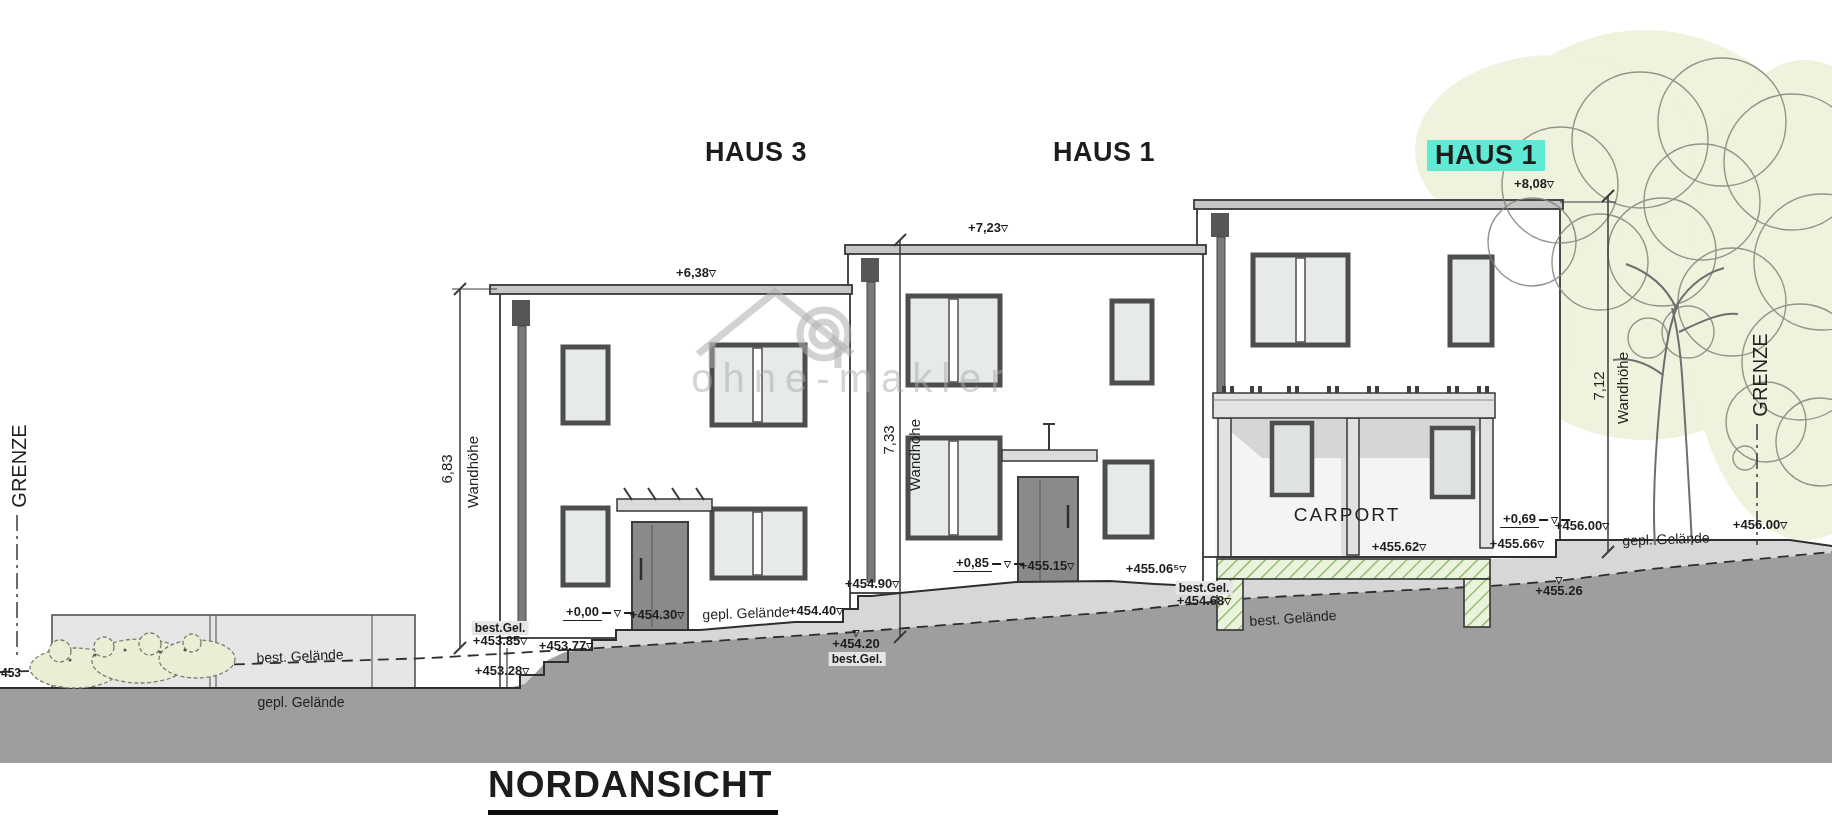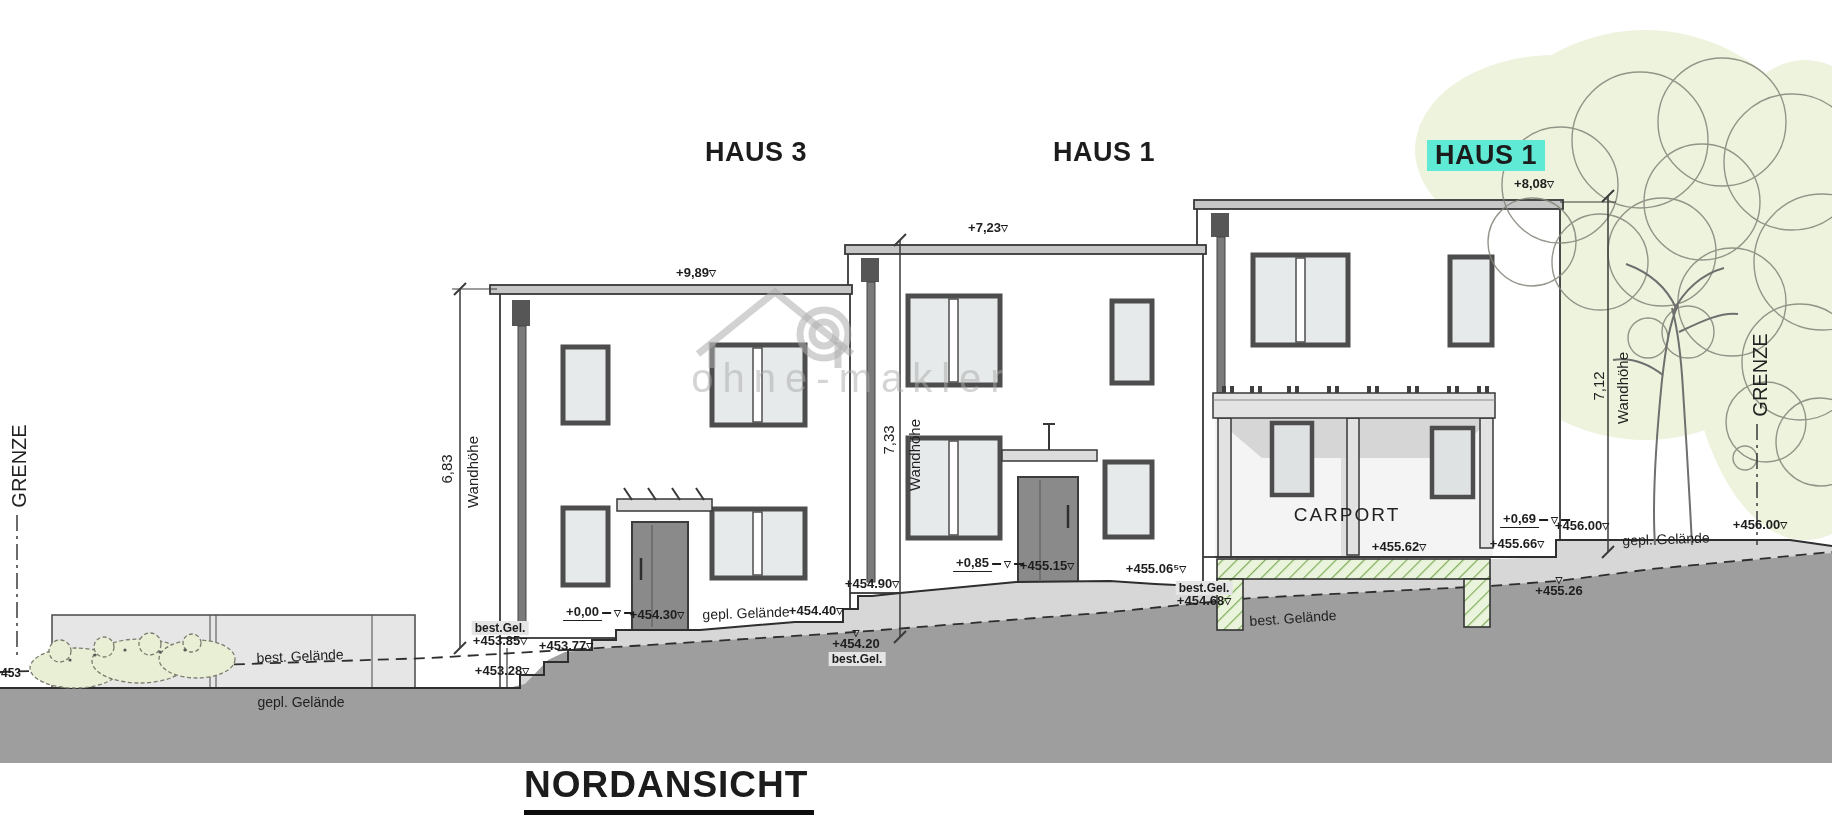--- a/index.html
+++ b/index.html
@@ -17,21 +17,21 @@
   .lbl.rel .m::before,.lbl.rel .m::after{content:"";width:9px;height:1.5px;background:#1e1e1e;}
   .boxlbl{position:absolute;transform:translateX(-50%);font-size:12px;font-weight:700;
           background:#e5e5e5;padding:0 3px;white-space:nowrap;z-index:29;}
   .glabel{position:absolute;font-size:14px;white-space:nowrap;z-index:28;color:#222;}
   .hlabel{position:absolute;transform:translateX(-50%);font-size:27px;font-weight:700;
           letter-spacing:.5px;white-space:nowrap;z-index:31;}
   .hlabel.bg{background:#5eead4;padding:0 8px;}
   .rot90{position:absolute;transform:translate(-50%,-50%) rotate(-90deg);white-space:nowrap;
          font-size:15px;color:#222;z-index:30;}
   .title{position:absolute;left:488px;top:764px;font-size:37px;font-weight:700;letter-spacing:1px;
-         border-bottom:5px solid #0d0d0d;padding:0 6px 4px 0;z-index:32;margin-left:36px;}
+         border-bottom:5px solid #0d0d0d;padding:0 6px 4px 0;z-index:32;}
   .wm{position:absolute;left:852px;top:356px;transform:translateX(-50%);
       font-size:40px;font-weight:500;letter-spacing:9px;color:rgba(170,170,170,.5);
       white-space:nowrap;z-index:40;}
   .partial{position:absolute;left:-6px;top:666px;font-size:12px;font-weight:700;z-index:30;}
 </style>
 </head>
 <body>
 
 <div class="stage">
 
@@ -266,21 +266,21 @@
 
 <div class="hlabel" style="left:756px;top:137px">HAUS 3</div>
 <div class="hlabel" style="left:1104px;top:137px">HAUS 1</div>
 <div class="hlabel bg" style="left:1486px;top:140px">HAUS 1</div>
 
 <div class="title">NORDANSICHT</div>
 <div class="glabel" style="left:1347px;top:504px;transform:translateX(-50%);font-size:19px;letter-spacing:2px">CARPORT</div>
 <div class="wm">ohne-makler</div>
 
 <div class="lbl" style="left:696px;top:266px">
-  <span class="t">+9,89</span>
+  <span class="t">+6,38</span>
   <span class="tri">▽</span>
 </div>
 <div class="lbl" style="left:988px;top:221px">
   <span class="t">+7,23</span>
   <span class="tri">▽</span>
 </div>
 <div class="lbl" style="left:1534px;top:177px">
   <span class="t">+8,08</span>
   <span class="tri">▽</span>
 </div>

